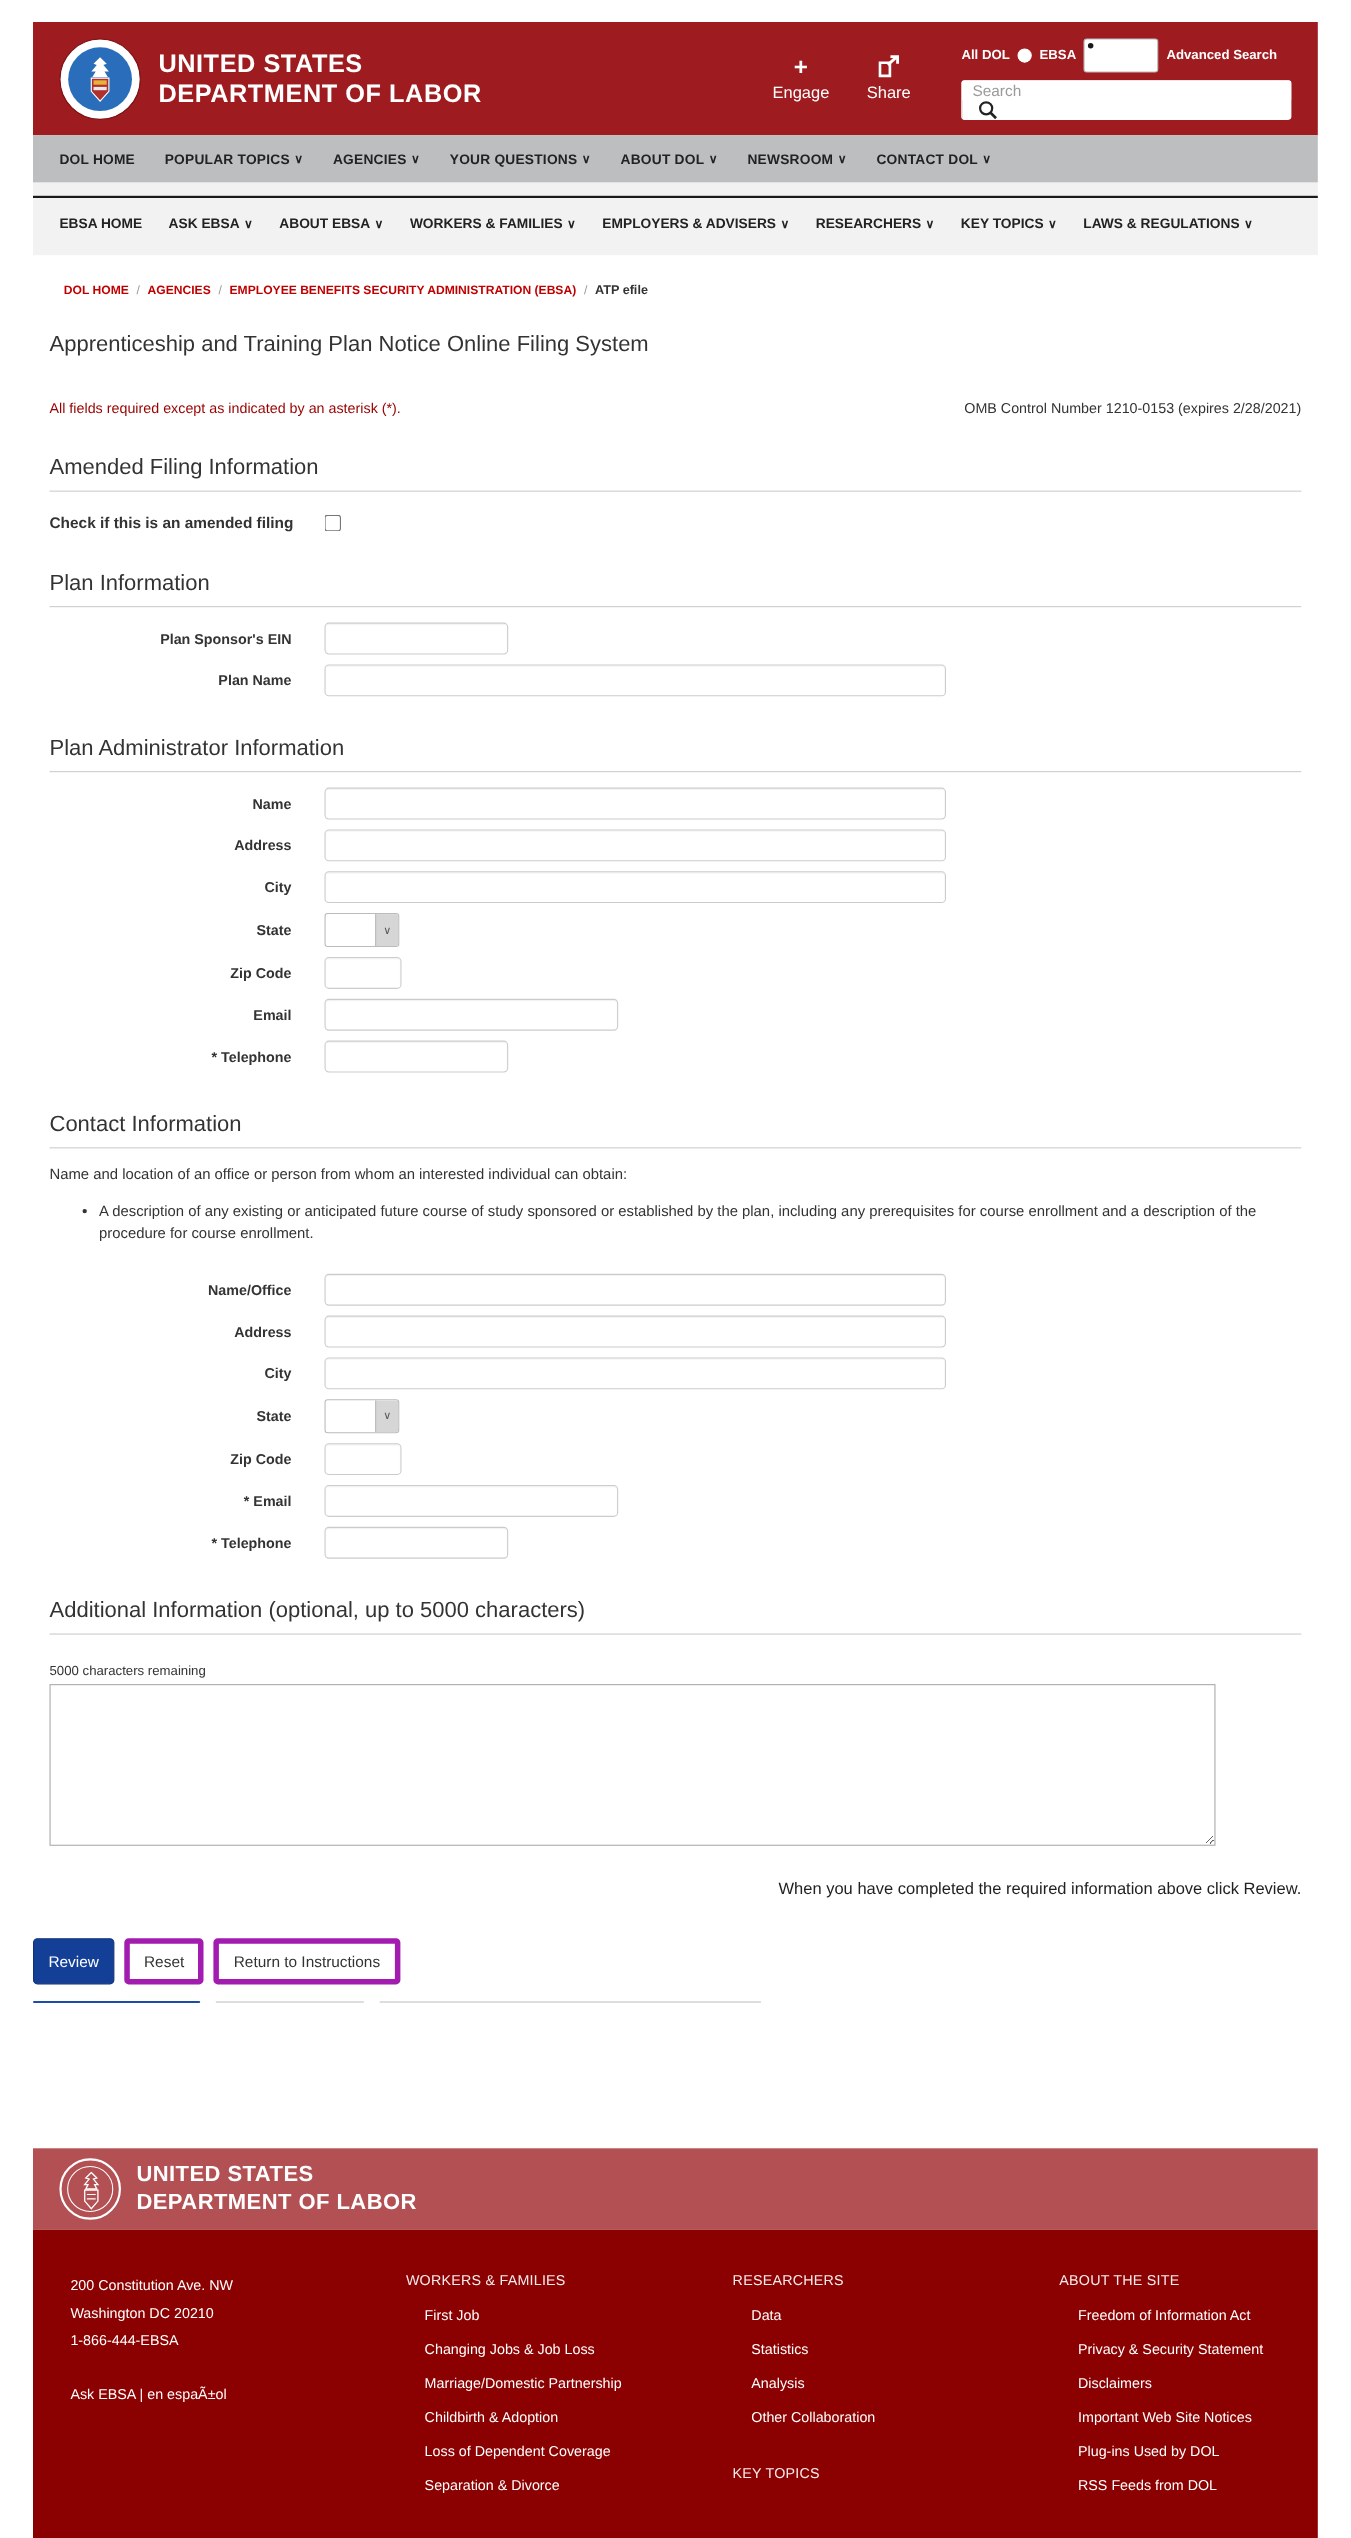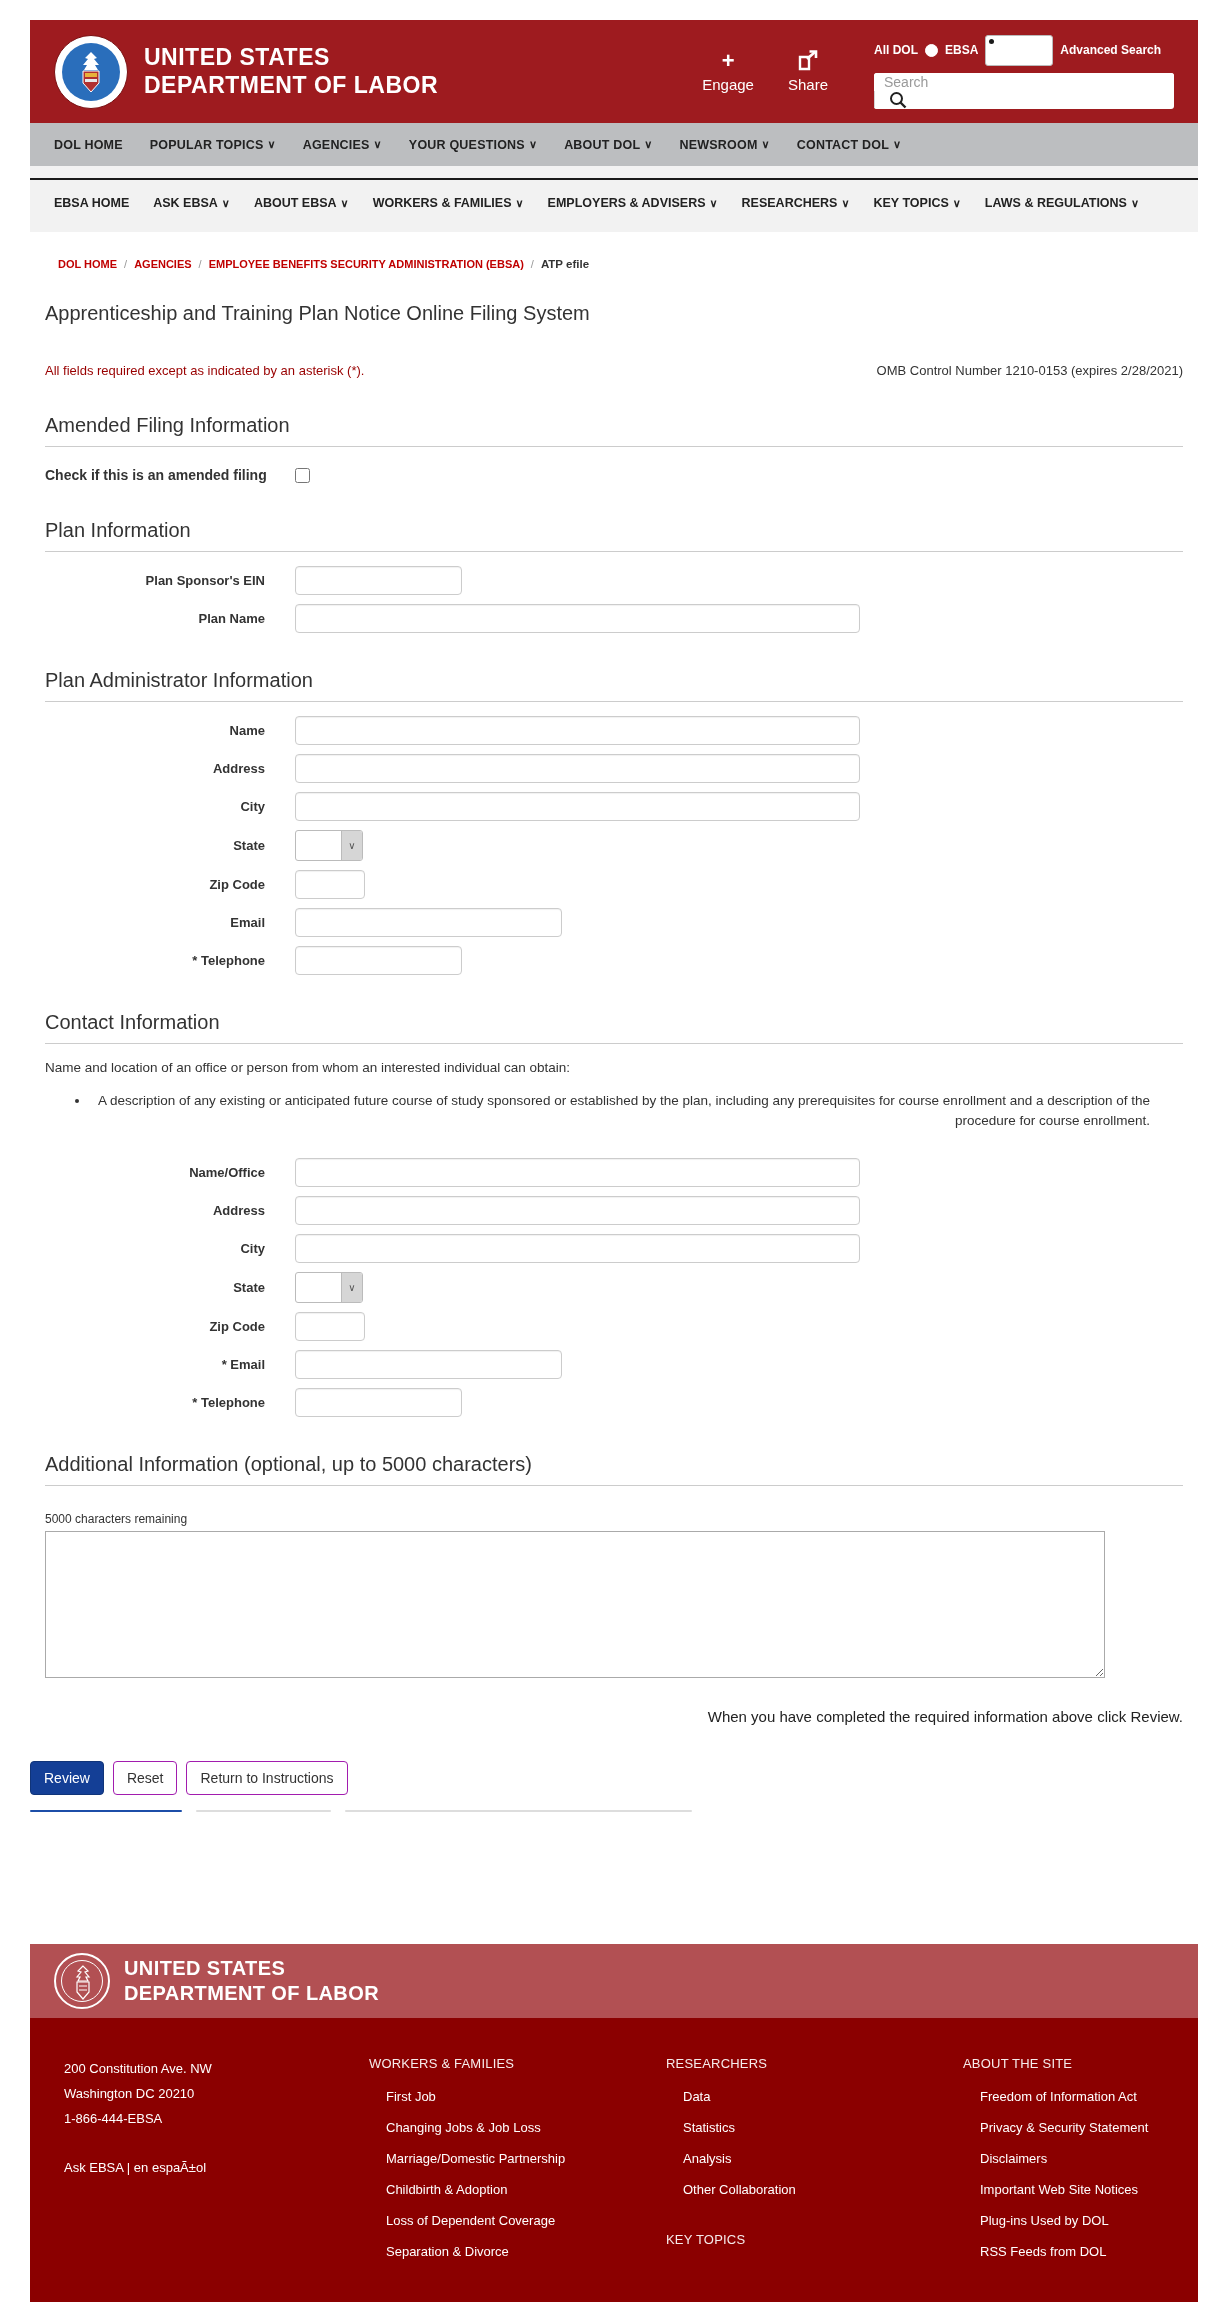--- a/index.html
+++ b/index.html
@@ -85,30 +85,30 @@
   .w-lg { width: 565px; }
   .w-md { width: 267px; }
   .w-sm { width: 167px; }
   .w-xs { width: 70px; }
   .sel { width: 68px; height: 31px; border: 1px solid #bbb; border-radius: 3px; background: #fff; display: flex; cursor: pointer; overflow: hidden; }
   .sel-val { flex: 1; }
   .sel-arrow { width: 21px; background: #d6d6d6; border-left: 1px solid #bbb; display: flex; align-items: center; justify-content: center; font-size: 10px; color: #555; }
 
   .contact-intro { font-size: 13.5px; margin-top: 16px; }
   .contact-bullets { margin: 16px 0 26px 45px; font-size: 13.5px; }
-  .contact-bullets li { margin-bottom: 20px; line-height: 1.5; max-width: 1060px; text-align: right; }
+  .contact-bullets li { margin-bottom: 20px; line-height: 1.5; max-width: 1060px; }
 
   .remaining { font-size: 12px; margin: 26px 0 5px; }
   .addl-textarea { width: 1060px; height: 147px; border: 1px solid #aaa; resize: both; font-family: "Liberation Sans", sans-serif; font-size: 13px; padding: 6px; }
   .review-note { font-size: 15px; margin: 26px 0 0; color: #222; text-align: right; }
 
   .btn-row { display: flex; gap: 9px; margin: 36px 0 0 -15px; }
   .btn { font-size: 14px; padding: 8px 13px; border-radius: 4px; cursor: pointer; font-family: "Liberation Sans", sans-serif; }
   .btn-primary { background: #143f96; color: #fff; border: 1px solid #103479; }
-  .btn-default { background: #fff; color: #333; border: 1px solid #a21caf; }
+  .btn-default { background: #fff; color: #333; border: 5px solid #a21caf; }
   .ghost-row { display: flex; gap: 14px; margin: 15px 0 0 -15px; }
   .ghost { height: 2px; border-radius: 1px; }
   .ghost-blue { width: 152px; background: #1c4ea8; }
   .ghost-gray { background: #ddd; }
   .g2 { width: 135px; } .g3 { width: 347px; }
 
   
   .footer-wrap { margin-top: 132px; }
   .footer-top { background: #b25053; height: 74px; display: flex; align-items: center; padding: 0 24px; }
   .fseal { width: 56px; height: 56px; border-radius: 50%; border: 2px solid #fff; flex: none; display: flex; align-items: center; justify-content: center; }

